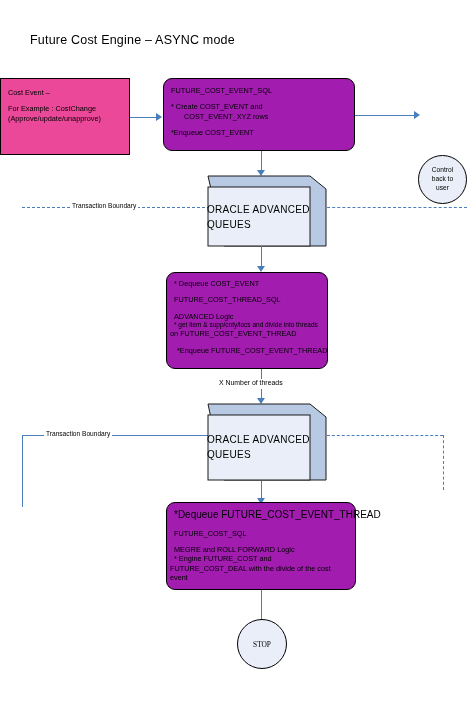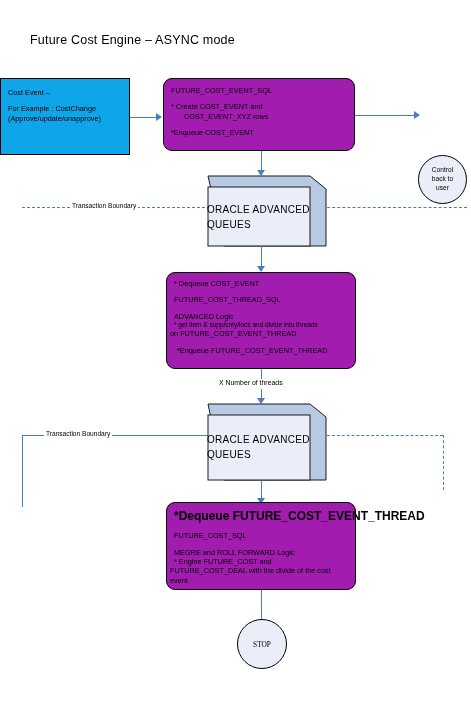--- a/index.html
+++ b/index.html
@@ -11,21 +11,21 @@
   #stage{position:absolute;left:0;top:0;width:471px;height:711px;}
 
   .title{
     position:absolute;left:30px;top:33px;
     font-size:12.5px;letter-spacing:.2px;white-space:nowrap;
   }
 
   
   .rectbox{
     position:absolute;box-sizing:border-box;
-    background:#0ea5e9;border:1px solid #000000;
+    background:#ec4899;border:1px solid #000000;
   }
   .roundbox{
     position:absolute;box-sizing:border-box;
     background:#a21caf;border:1px solid #000000;border-radius:9px;
   }
   .boxtext{
     position:absolute;left:0;top:0;right:0;
     padding:7px 6px 0 7px;
     font-size:7.3px;line-height:1.28;
   }
@@ -130,21 +130,21 @@
     </svg>
     <div class="lbl" style="top:28px;left:0px;width:104px;">
       <span style="display:block;">ORACLE ADVANCED</span>
       <span style="display:block;">QUEUES</span>
     </div>
   </div>
 
   <div class="vline" style="left:261px;top:246px;height:24px;"></div>
   <div class="arrow-d" style="left:257px;top:266px;"></div>
 
-  <div class="roundbox" style="left:166px;top:272px;width:190px;height:97px;padding-left:47px;">
+  <div class="roundbox" style="left:166px;top:272px;width:162px;height:97px;padding-left:47px;">
     <div class="boxtext" style="padding-top:6px;">
       <span class="ln">* Dequeue COST_EVENT</span>
       <span class="ln gap"></span>
       <span class="ln">FUTURE_COST_THREAD_SQL</span>
       <span class="ln gap"></span>
       <span class="ln">ADVANCED Logic</span>
       <span class="ln" style="font-size:6.5px;">* get item &amp; supp/cnty/locs and divide into threads</span>
       <span class="ln" style="margin-left:-4px;">on FUTURE_COST_EVENT_THREAD</span>
       <span class="ln gap"></span>
       <span class="ln" style="padding-left:3px;">*Enqueue FUTURE_COST_EVENT_THREAD</span>
@@ -172,21 +172,21 @@
       <span style="display:block;">ORACLE ADVANCED</span>
       <span style="display:block;">QUEUES</span>
     </div>
   </div>
 
   <div class="vline" style="left:261px;top:481px;height:22px;"></div>
   <div class="arrow-d" style="left:257px;top:498px;"></div>
 
   <div class="roundbox" style="left:166px;top:502px;width:190px;height:88px;">
     <div class="boxtext" style="padding-top:6px;">
-      <span class="ln" style="font-size:12px;font-weight:bold;">*Dequeue FUTURE_COST_EVENT_THREAD</span>
+      <span class="ln" style="font-size:10px;">*Dequeue FUTURE_COST_EVENT_THREAD</span>
       <span class="ln gap"></span>
       <span class="ln">FUTURE_COST_SQL</span>
       <span class="ln gap"></span>
       <span class="ln">MEGRE and ROLL FORWARD Logic</span>
       <span class="ln">* Engine FUTURE_COST and</span>
       <span class="ln" style="margin-left:-4px;">FUTURE_COST_DEAL with the divide of the cost</span>
       <span class="ln" style="margin-left:-4px;">event</span>
     </div>
   </div>
 

